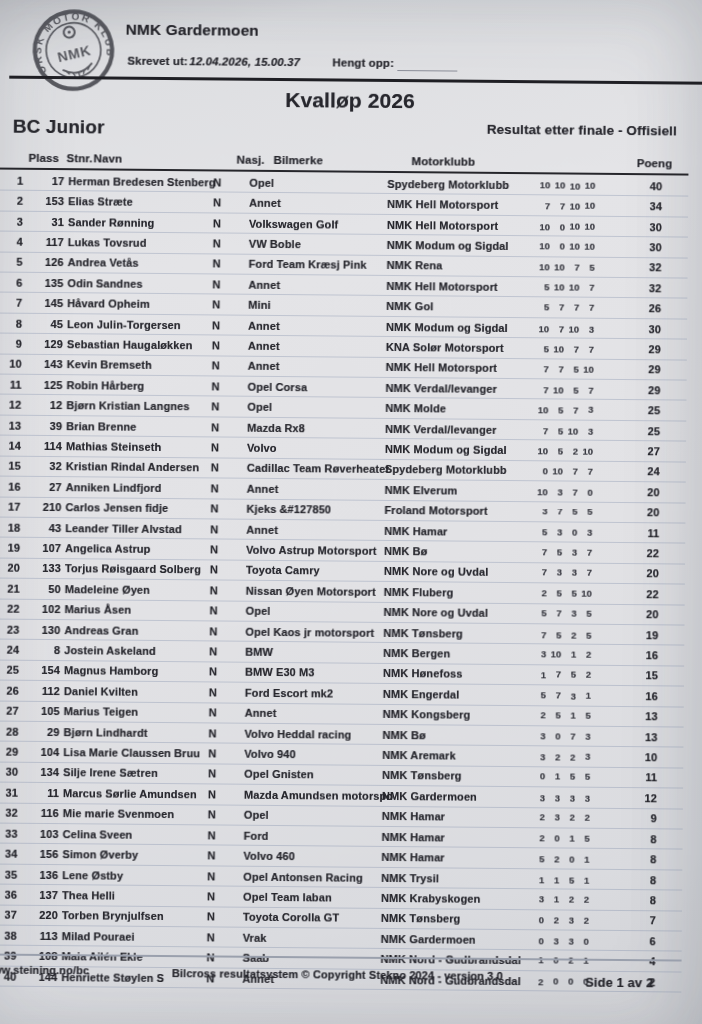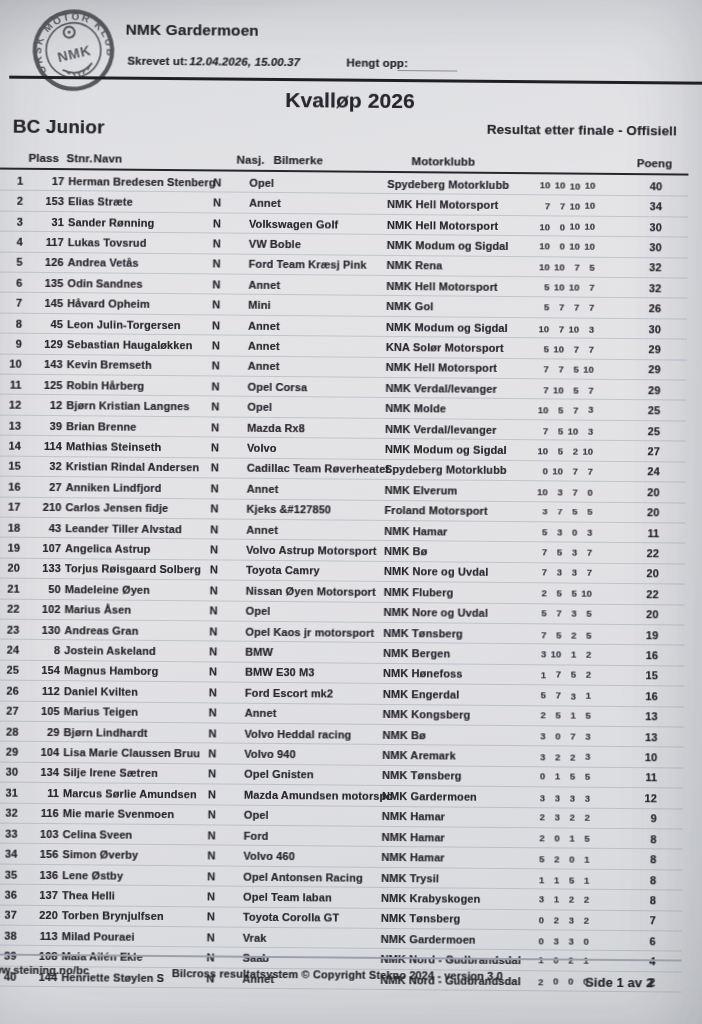--- a/index.html
+++ b/index.html
@@ -17,21 +17,21 @@
   }
   .content { position:absolute; left:8px; top:7px; width:702px; height:1024px; color:#26262c; }
   .txt { text-shadow: 0 0 0.6px rgba(45,45,58,.55); letter-spacing:.1px; }
 
   
   .logo { position:absolute; left:32px; top:10px; width:84px; height:84px; transform:rotate(-14deg); opacity:.88; }
   .org-name { position:absolute; left:126px; top:22px; font-size:15.5px; font-weight:bold; }
   .meta-line { position:absolute; left:0; top:56px; width:702px; height:16px; font-size:11.5px; font-weight:bold; }
   .meta-label1 { position:absolute; left:128px; }
   .meta-value1 { position:absolute; left:190px;font-style:italic; }
-  .meta-label2 { position:absolute; left:347px;text-align:right; }
+  .meta-label2 { position:absolute; left:333px;text-align:right; }
   .meta-blank { position:absolute; left:398px; top:13px; width:60px; border-bottom:1.2px solid #8a8d98; }
   .top-rule { position:absolute; left:10px; top:78px; width:694px; height:3px; background:#1f1f24; }
 
   .title { position:absolute; left:0; top:88px; width:702px; text-align:center; font-size:21px; font-weight:bold; }
   .class-name { position:absolute; left:14px; top:118px; font-size:19px; font-weight:bold; }
   .status { position:absolute; right:24px; top:120px; font-size:13.5px; font-weight:bold; }
 
   
   .thead { position:absolute; left:0; top:148px; width:690px; height:22px; border-bottom:2.5px solid #26262b; font-size:11.5px; font-weight:bold; }
   .thead span { position:absolute; bottom:4px; white-space:nowrap;padding-left:24px; }

